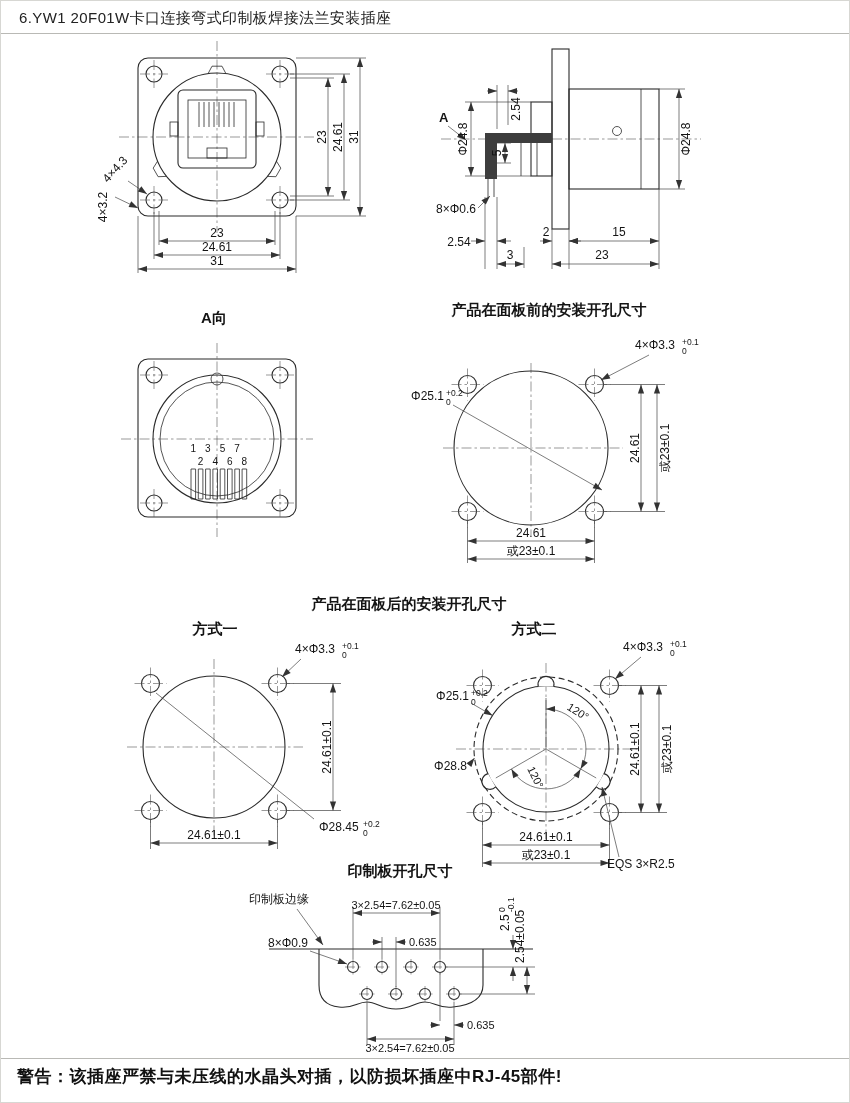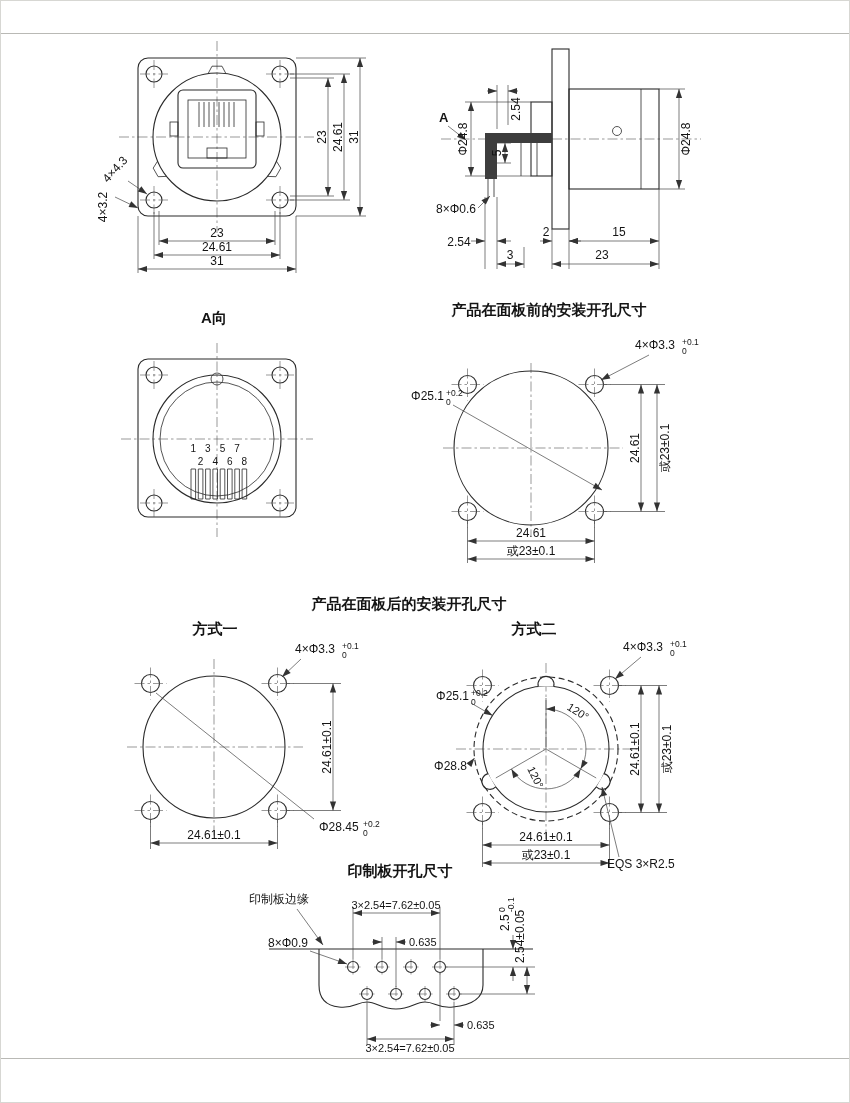--- a/index.html
+++ b/index.html
@@ -23,22 +23,24 @@
   .solid { fill:#3d3d3d; stroke:none; }
   .mid { text-anchor:middle; } .end { text-anchor:end; }
   .zh  { font-size:15px; font-weight:700; }
   .sm  { font-size:8.5px; } .t10 { font-size:10px; } .t11 { font-size:11px; }
   .t13b{ font-size:13px; font-weight:700; }
 </style>
 </head>
 <body>
 
 <div class="page">
+  <div class="doc-title">6.YW1 20F01W卡口连接弯式印制板焊接法兰安装插座</div>
   <div class="rule" style="top:32px"></div>
   <div class="rule" style="top:1057px"></div>
+  <div class="warning">警告：该插座严禁与未压线的水晶头对插，以防损坏插座中RJ-45部件!</div>
 
   <svg width="850" height="1103" viewBox="0 0 850 1103">
     <defs>
       <marker id="arr" viewBox="0 0 10 10" refX="9.5" refY="5" markerWidth="10" markerHeight="10" markerUnits="userSpaceOnUse" orient="auto-start-reverse">
         <path d="M0.5 1.9L9.5 5L0.5 8.1Z" fill="#333"></path>
       </marker>
     </defs>
 
     <g>
       <path class="cl" d="M216 40V232M118 136H314"></path>

